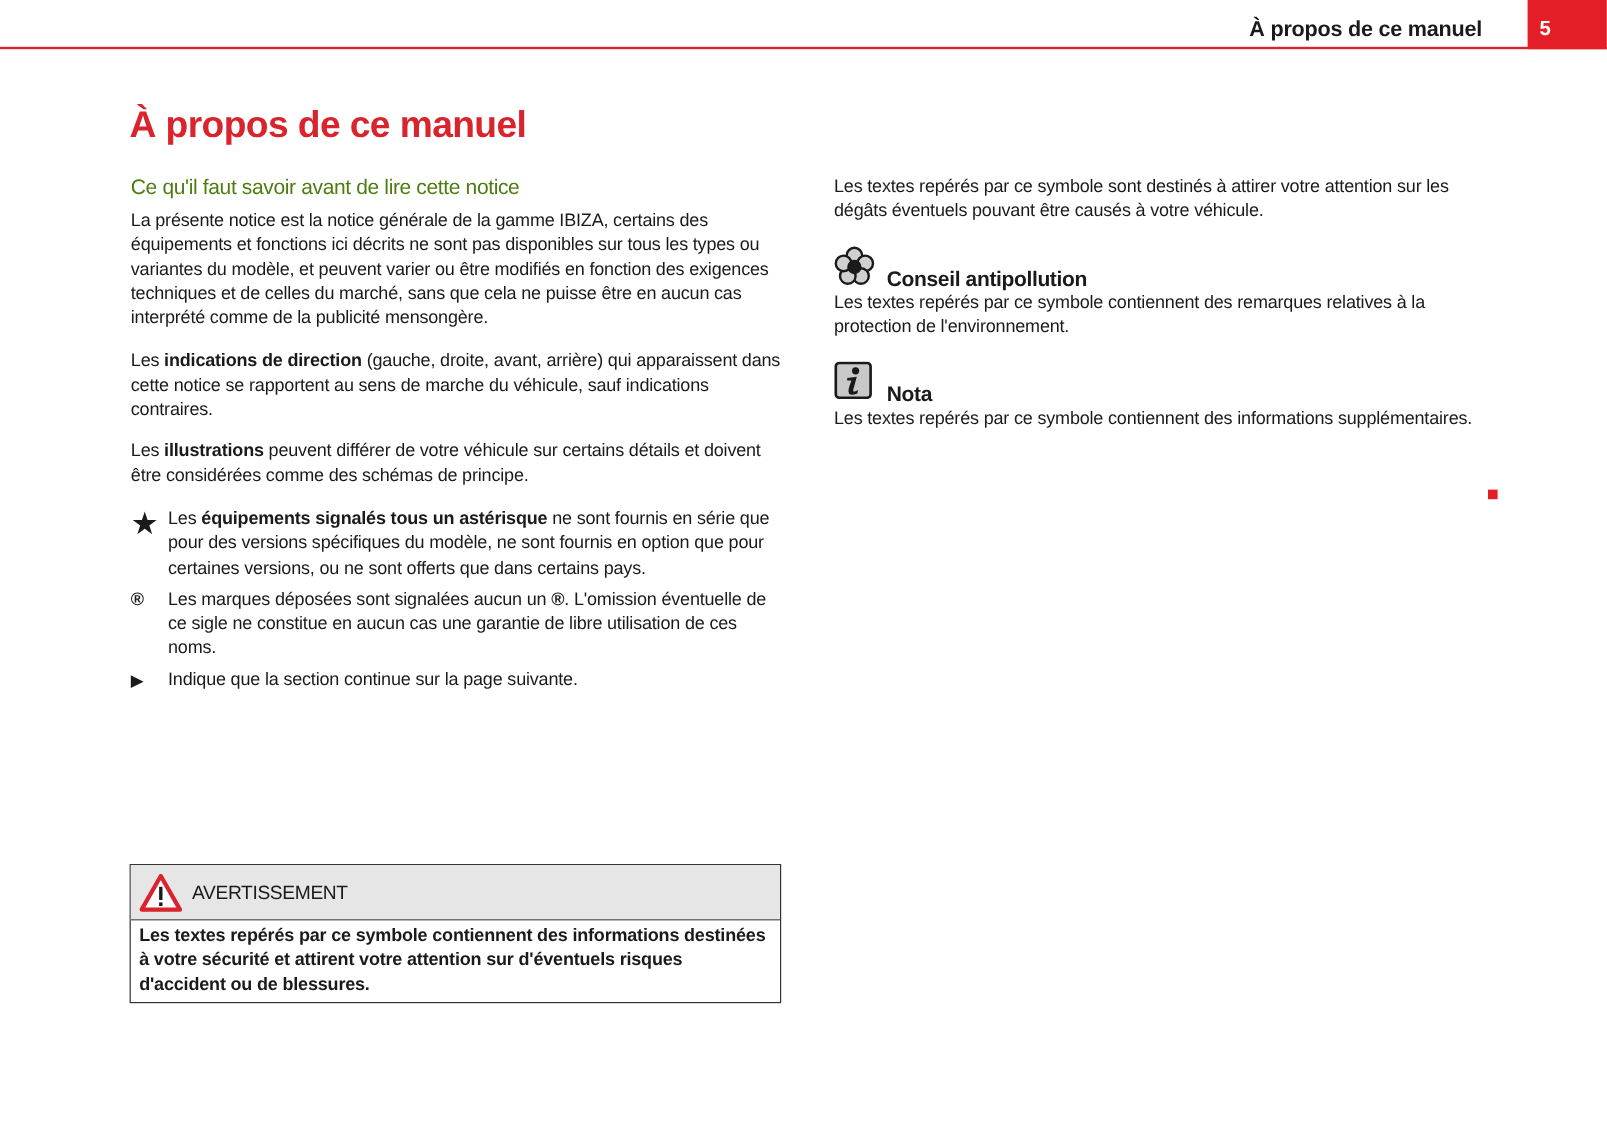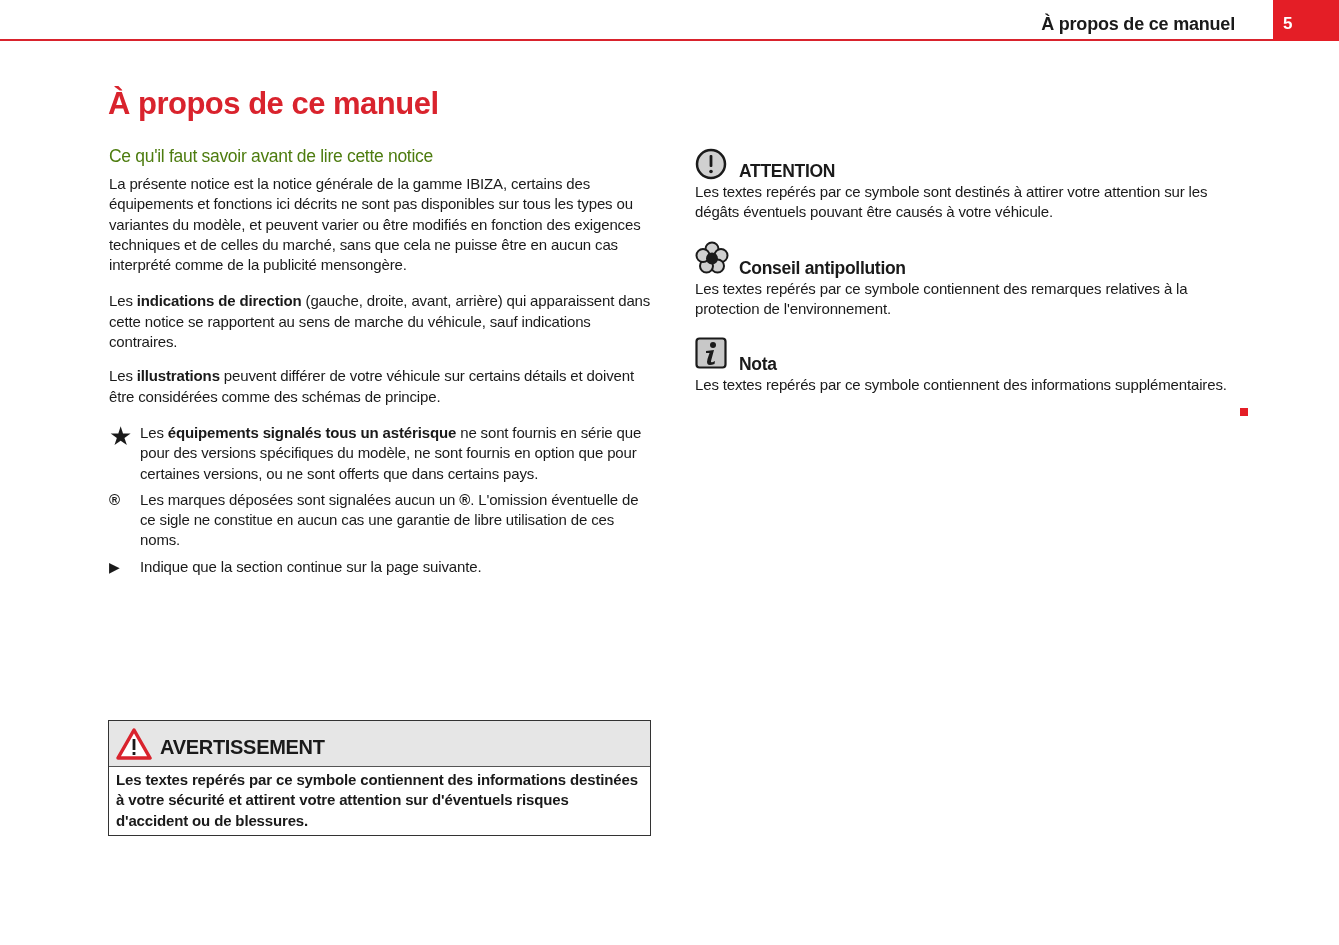--- a/index.html
+++ b/index.html
@@ -40,21 +40,21 @@
   .sym-square { display: inline-block; width: 13px; height: 13px; background: #1a1a1a; position: absolute; left: 1px; top: 4px; }
   .sym-triangle { font-size: 14px; top: 0; }
 
   .warn-box {
     position: absolute; left: 108px; top: 720px; width: 541px; border: 1.5px solid #333;
   }
   .warn-head {
     background: #e6e6e6; height: 45px; border-bottom: 1.5px solid #555; position: relative;
   }
   .warn-icon { position: absolute; left: 7px; top: 7px; }
-  .warn-title { position: absolute; left: 51px; top: 15px; font-weight: bold; font-size: 20px; letter-spacing: -0.3px; }
+  .warn-title { position: absolute; left: 51px; top: 15px; font-weight: normal; font-size: 16px; letter-spacing: -0.3px; }
   .warn-body { padding: 3px 7px 4px 7px; font-weight: bold; font-size: 15px; line-height: 20.3px; letter-spacing: -0.15px; }
 
   .notice { position: relative; margin-bottom: 20px; }
   .notice-head { position: relative; height: 36px; }
   .notice-icon { position: absolute; left: 0; top: 0; }
   .notice-title { position: absolute; left: 44px; top: 15px; font-weight: bold; font-size: 17.5px; letter-spacing: -0.3px; }
   .end-marker { position: absolute; left: 1240px; top: 408px; width: 8px; height: 8px; background: #e41e26; }
 </style>
 </head>
 <body>
@@ -102,30 +102,20 @@
         <rect x="16.6" y="24" width="2.8" height="3" fill="#1a1a1a"></rect>
       </svg>
     </span>
     <span class="warn-title">AVERTISSEMENT</span>
   </div>
   <div class="warn-body">Les textes repérés par ce symbole contiennent des informations destinées à votre sécurité et attirent votre attention sur d'éventuels risques d'accident ou de blessures.</div>
 </div>
 
 <div class="col-right">
   <div class="notice">
-    <div class="notice-head">
-      <span class="notice-icon" style="top:2px;">
-        <svg width="32" height="32" viewBox="0 0 32 32">
-          <circle cx="16" cy="16" r="14" fill="#d0d0d0" stroke="#1a1a1a" stroke-width="2.5"></circle>
-          <rect x="14.6" y="7" width="2.8" height="12" rx="1" fill="#1a1a1a"></rect>
-          <circle cx="16" cy="23.5" r="1.8" fill="#1a1a1a"></circle>
-        </svg>
-      </span>
-      <span class="notice-title">ATTENTION</span>
-    </div>
     <p>Les textes repérés par ce symbole sont destinés à attirer votre attention sur les dégâts éventuels pouvant être causés à votre véhicule.</p>
   </div>
 
   <div class="notice" style="margin-top:2px;">
     <div class="notice-head">
       <span class="notice-icon" style="top:-2px;left:0;">
         <svg width="34" height="34" viewBox="0 0 34 34">
           <g fill="#d0d0d0" stroke="#1a1a1a" stroke-width="2">
             <circle cx="17" cy="8" r="6.5"></circle>
             <circle cx="26" cy="14.5" r="6.5"></circle>

